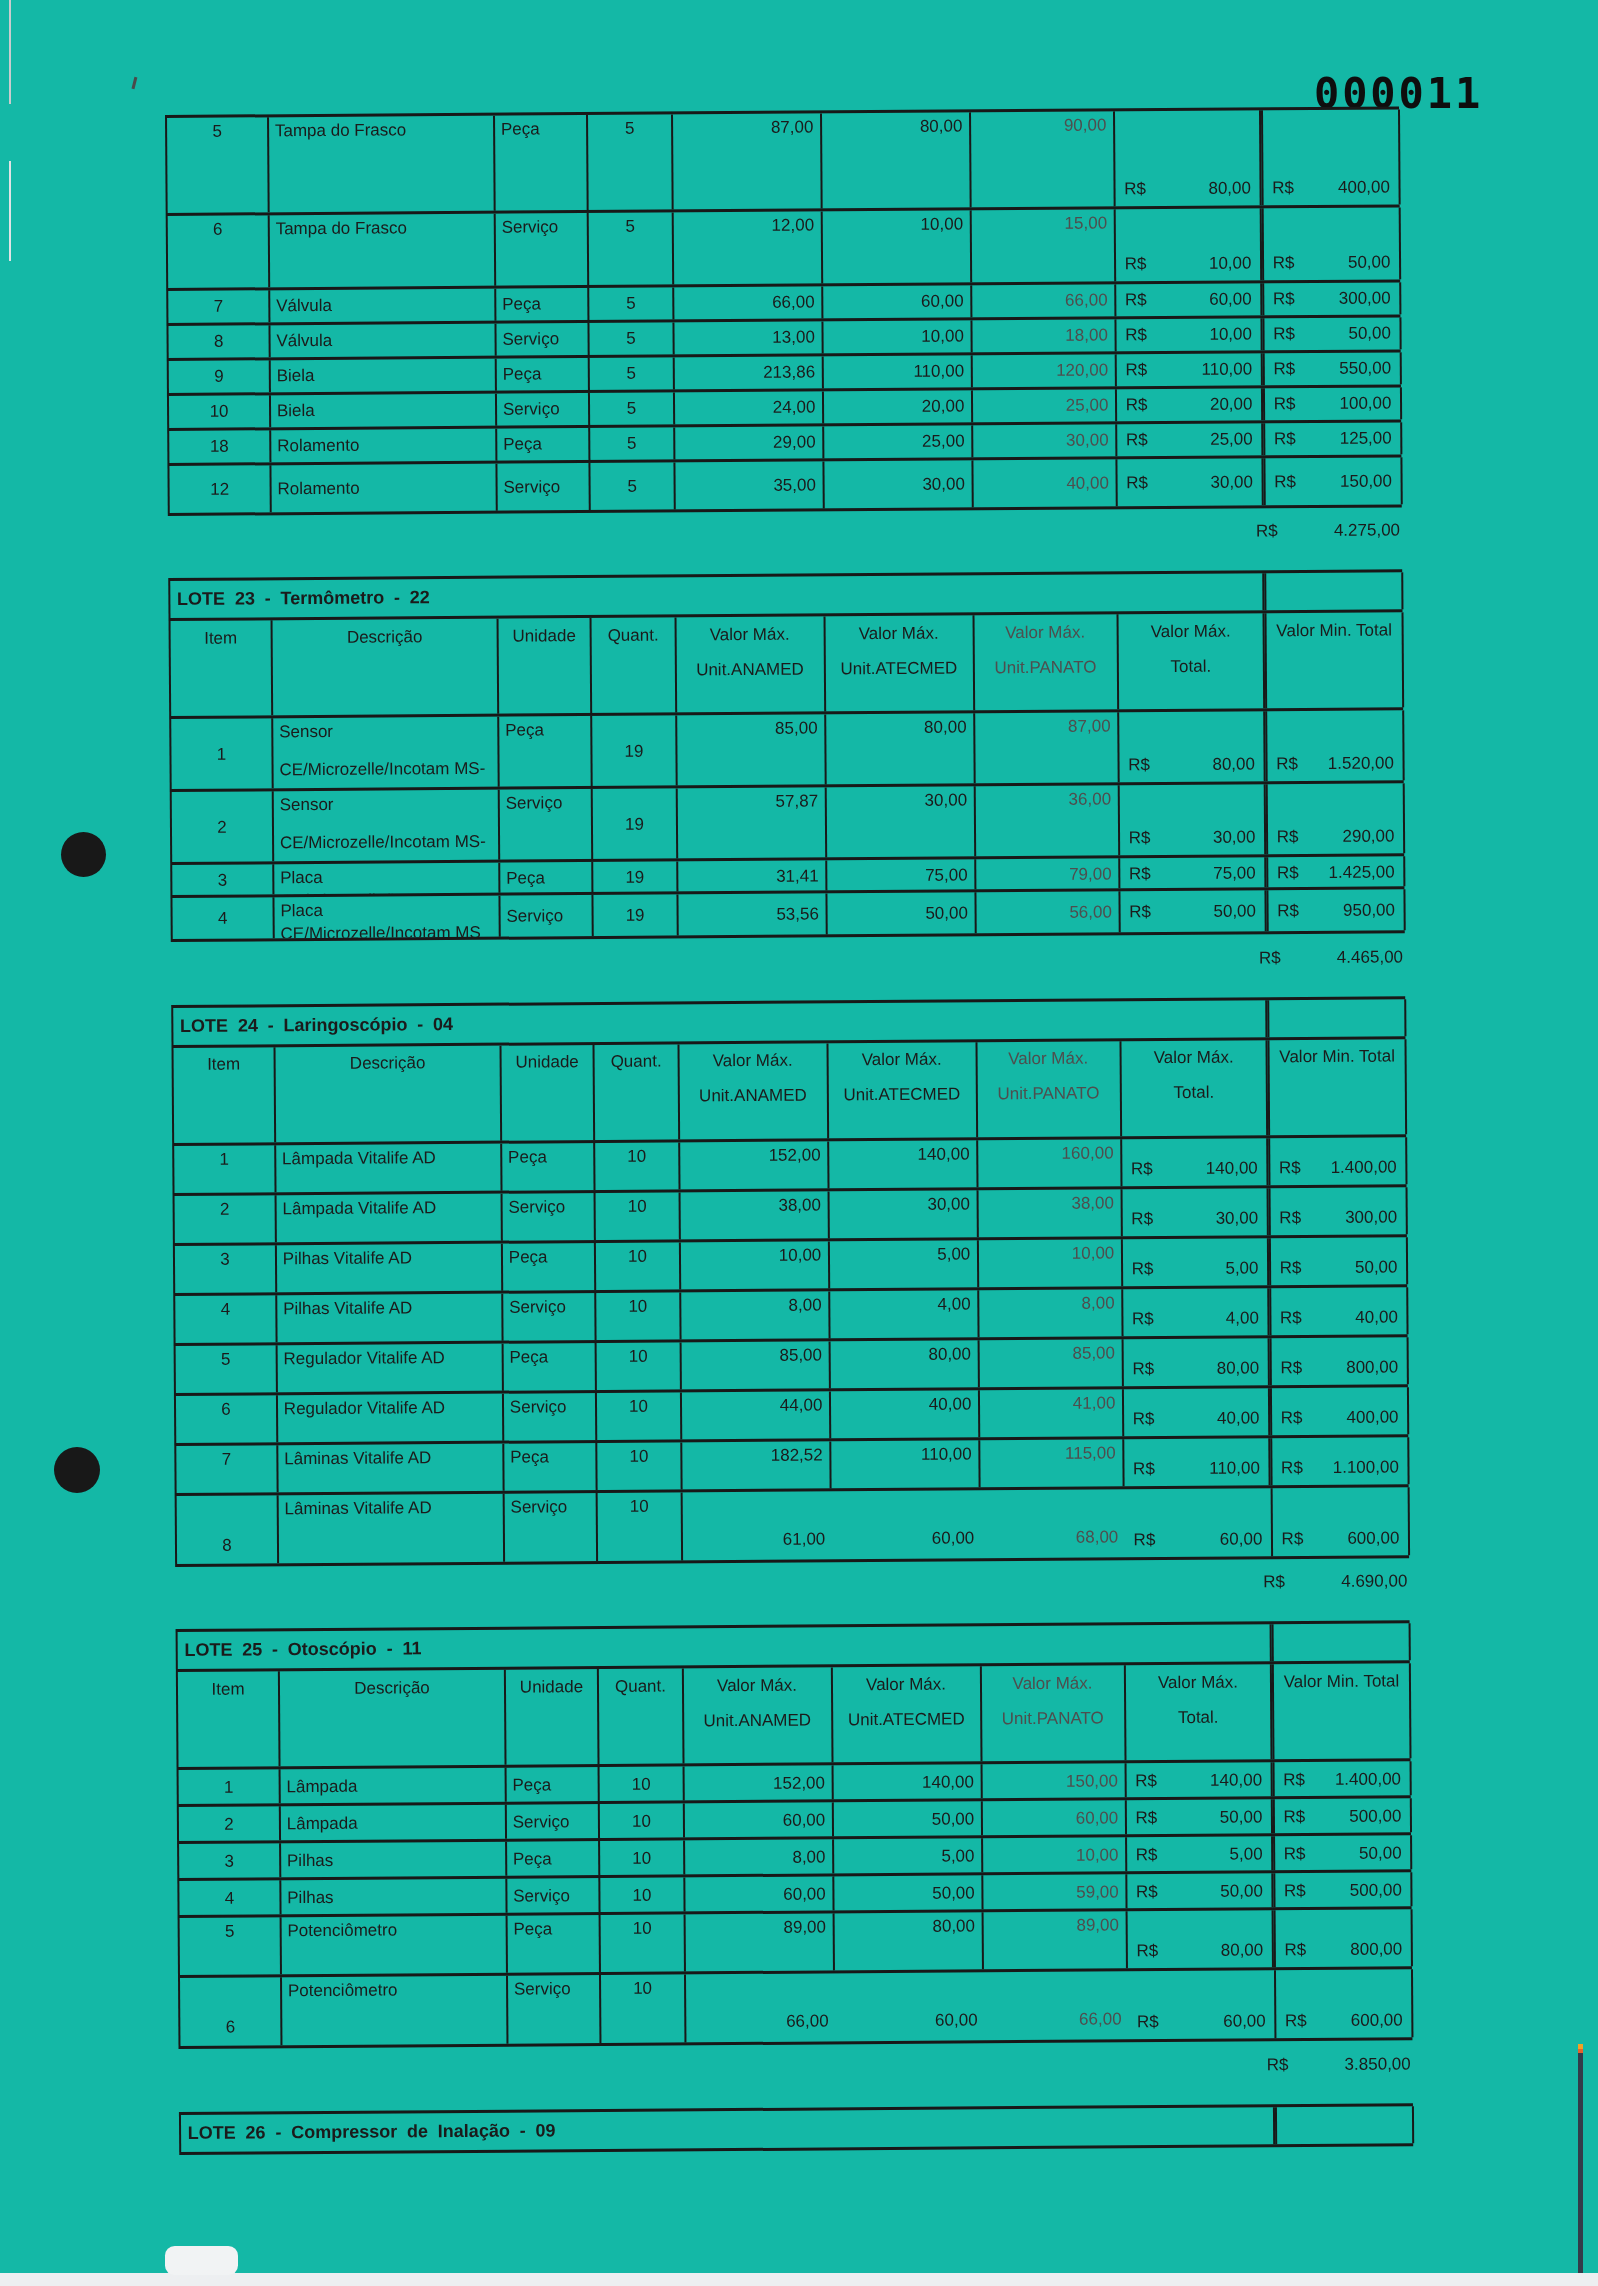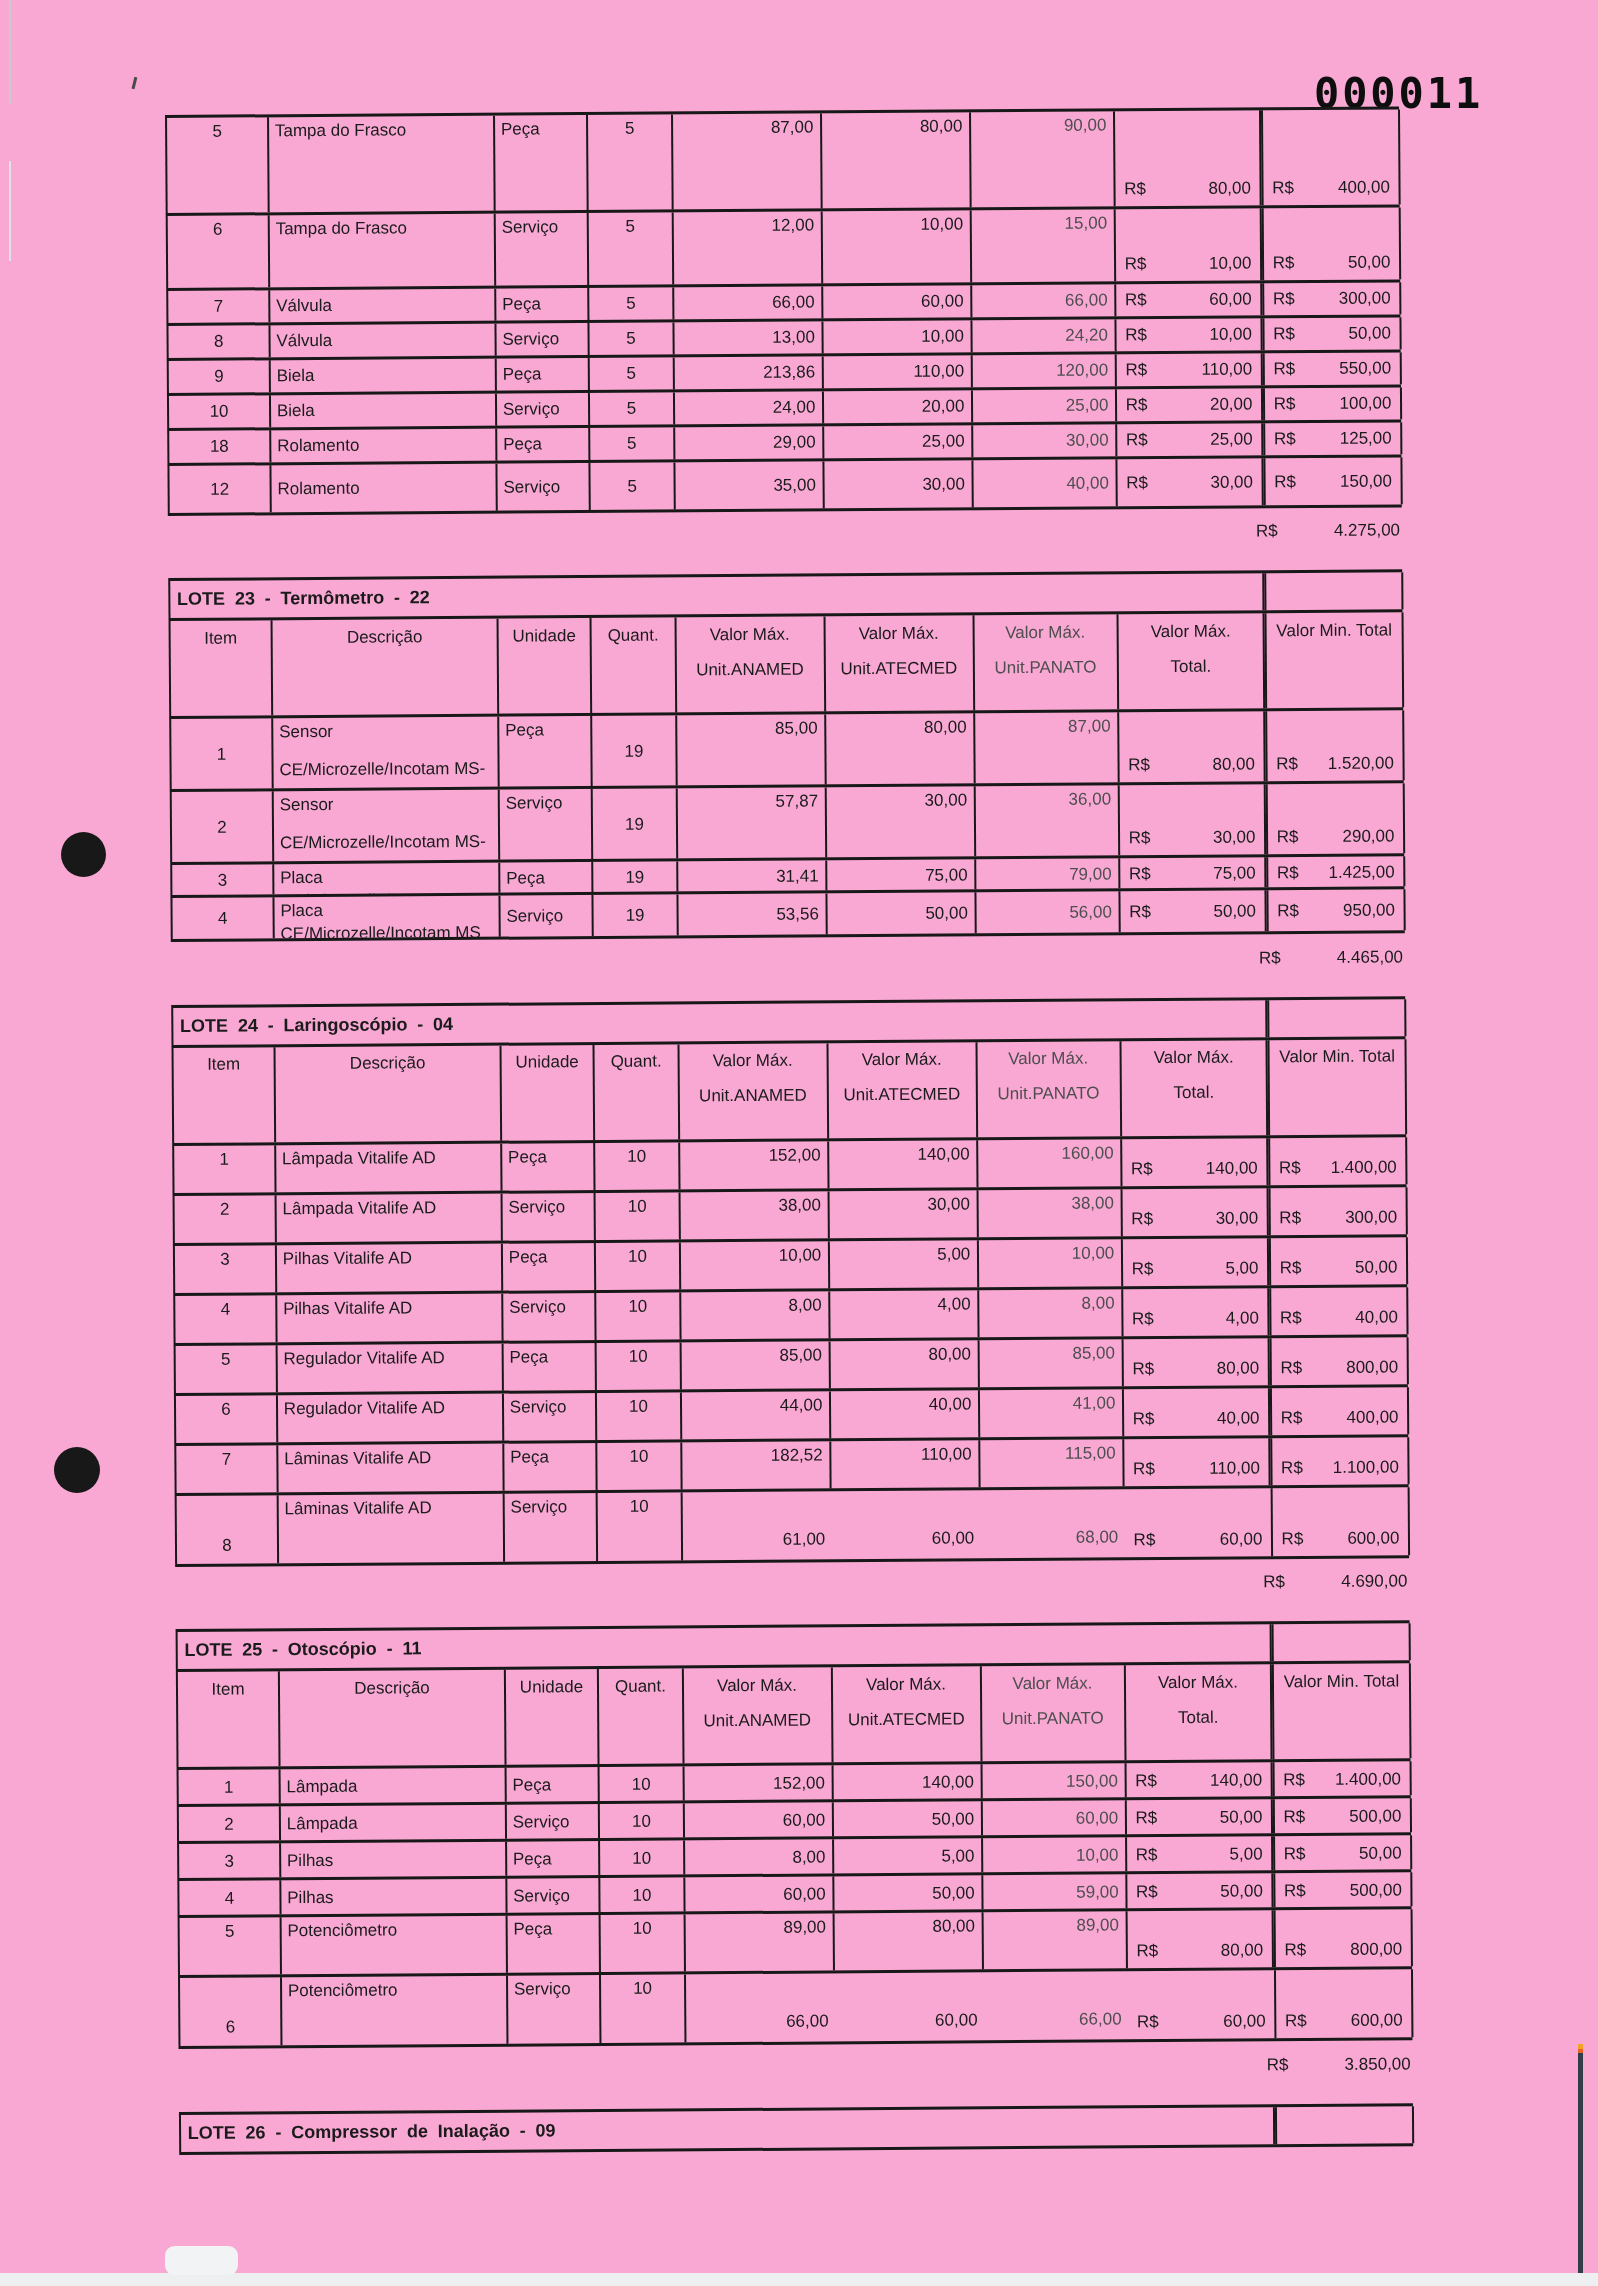--- a/index.html
+++ b/index.html
@@ -1,20 +1,20 @@
 <!DOCTYPE html>
 <html><head>
 <meta charset="utf-8">
 <style>
   * { box-sizing: border-box; margin: 0; padding: 0; }
   html,body { background:#888; }
   .page {
     position: relative;
     width: 1599px; height: 2286px;
-    background: #f9a8d4;
+    background: #14b8a6;
     font-family: "Liberation Sans", sans-serif;
     color: #1b1b1b;
     overflow: hidden;
     margin: 0 auto;
   }
   .stamp {
     position: absolute; left: 1314px; top: 69px;
     font-family: "DejaVu Sans Mono", monospace;
     font-weight: bold; font-size: 42px; letter-spacing: 2.9px;
     color: #0e0e0e;
@@ -210,21 +210,21 @@
           <div class="cell c-quant">
             <span class="val">5</span>
           </div>
           <div class="cell c-v1">
             <span class="val">13,00</span>
           </div>
           <div class="cell c-v2">
             <span class="val">10,00</span>
           </div>
           <div class="cell c-v3">
-            <span class="val">24,20</span>
+            <span class="val">18,00</span>
           </div>
           <div class="cell c-tot">
             <span class="cur">R$</span>
             <span class="amt">10,00</span>
           </div>
           <div class="cell c-min">
             <span class="cur">R$</span>
             <span class="amt">50,00</span>
           </div>
         </div>

